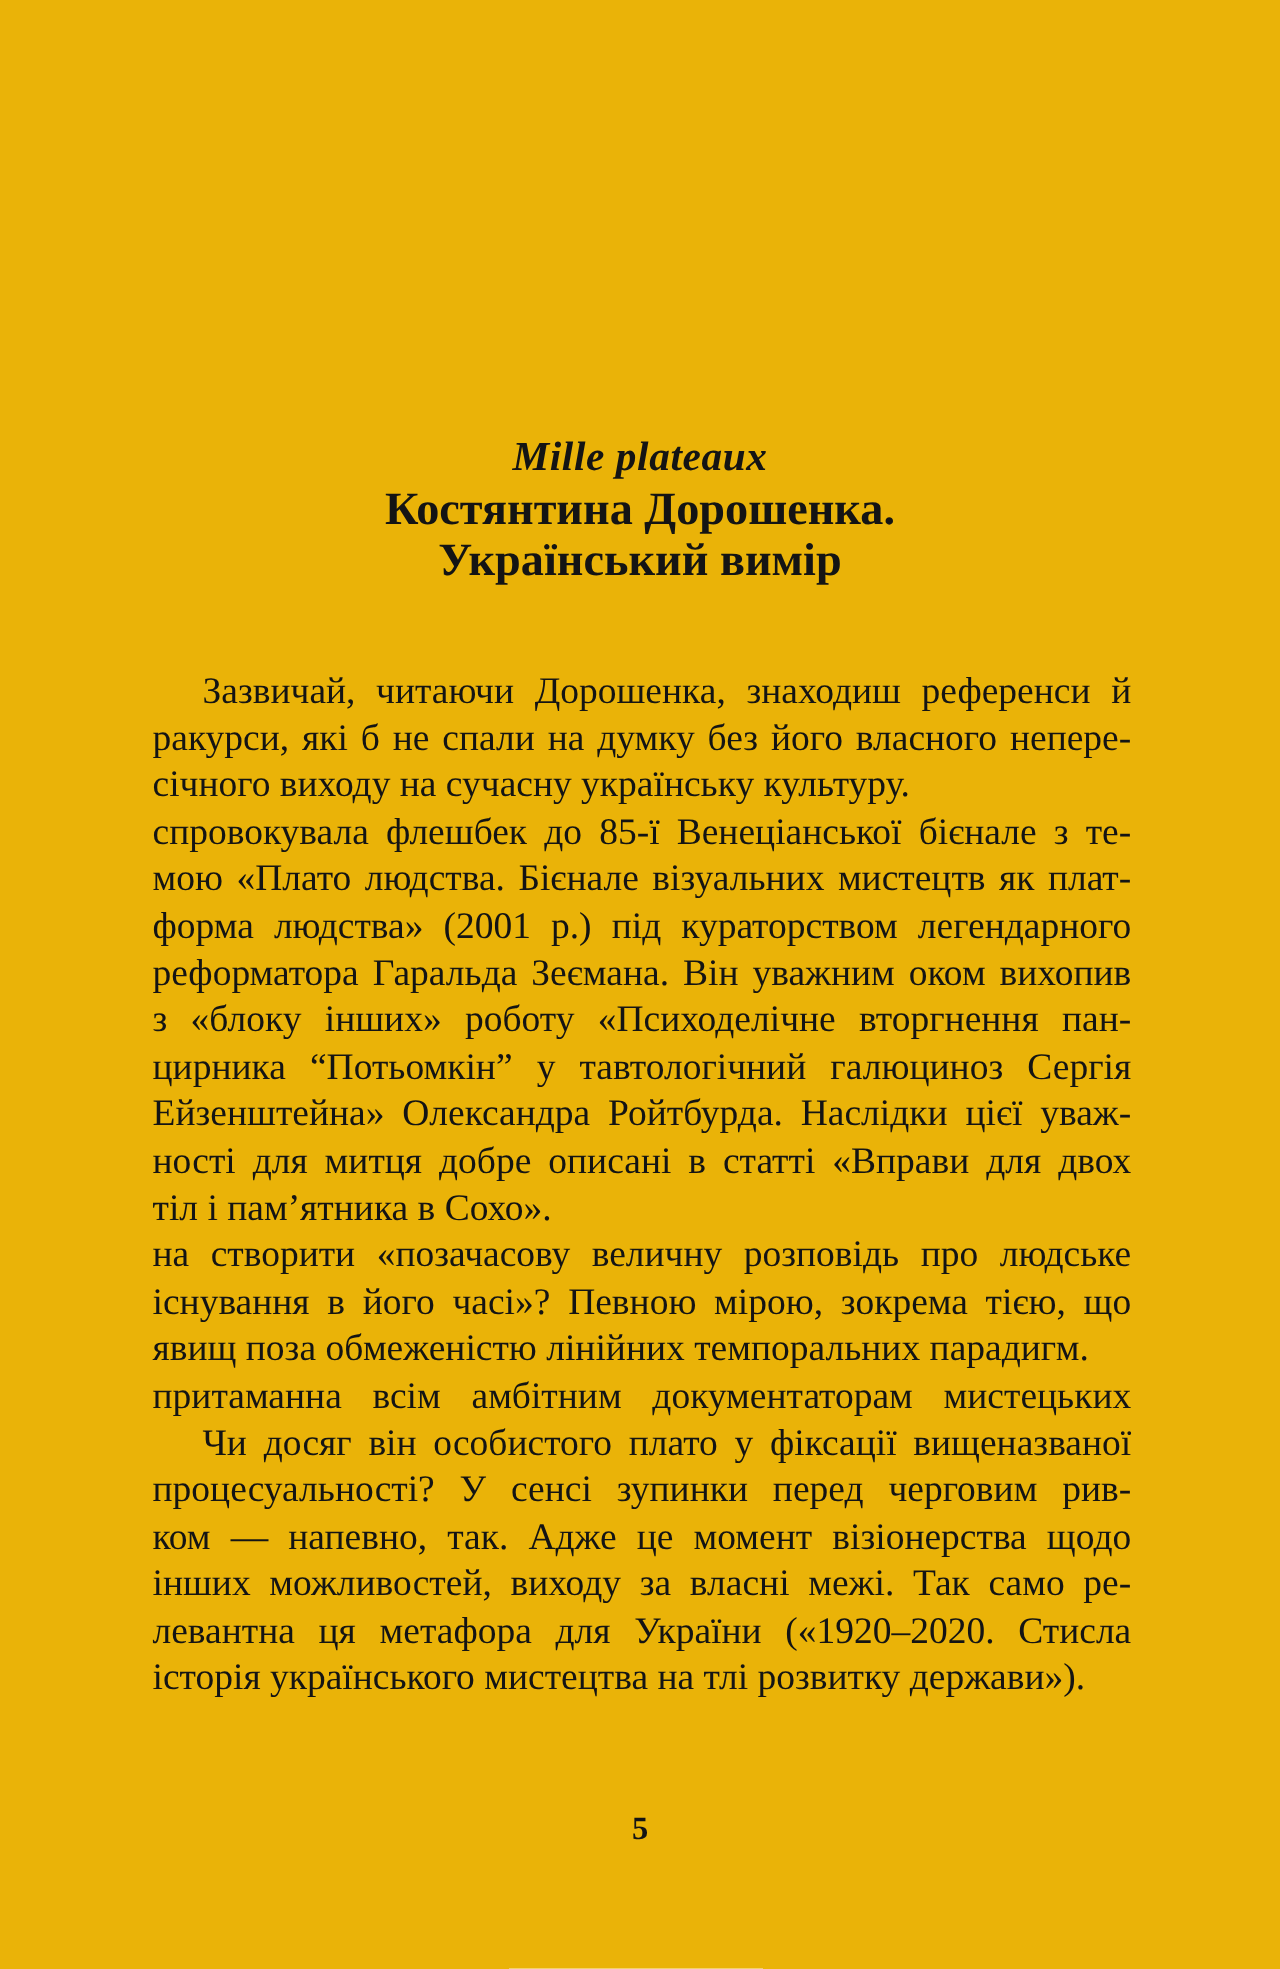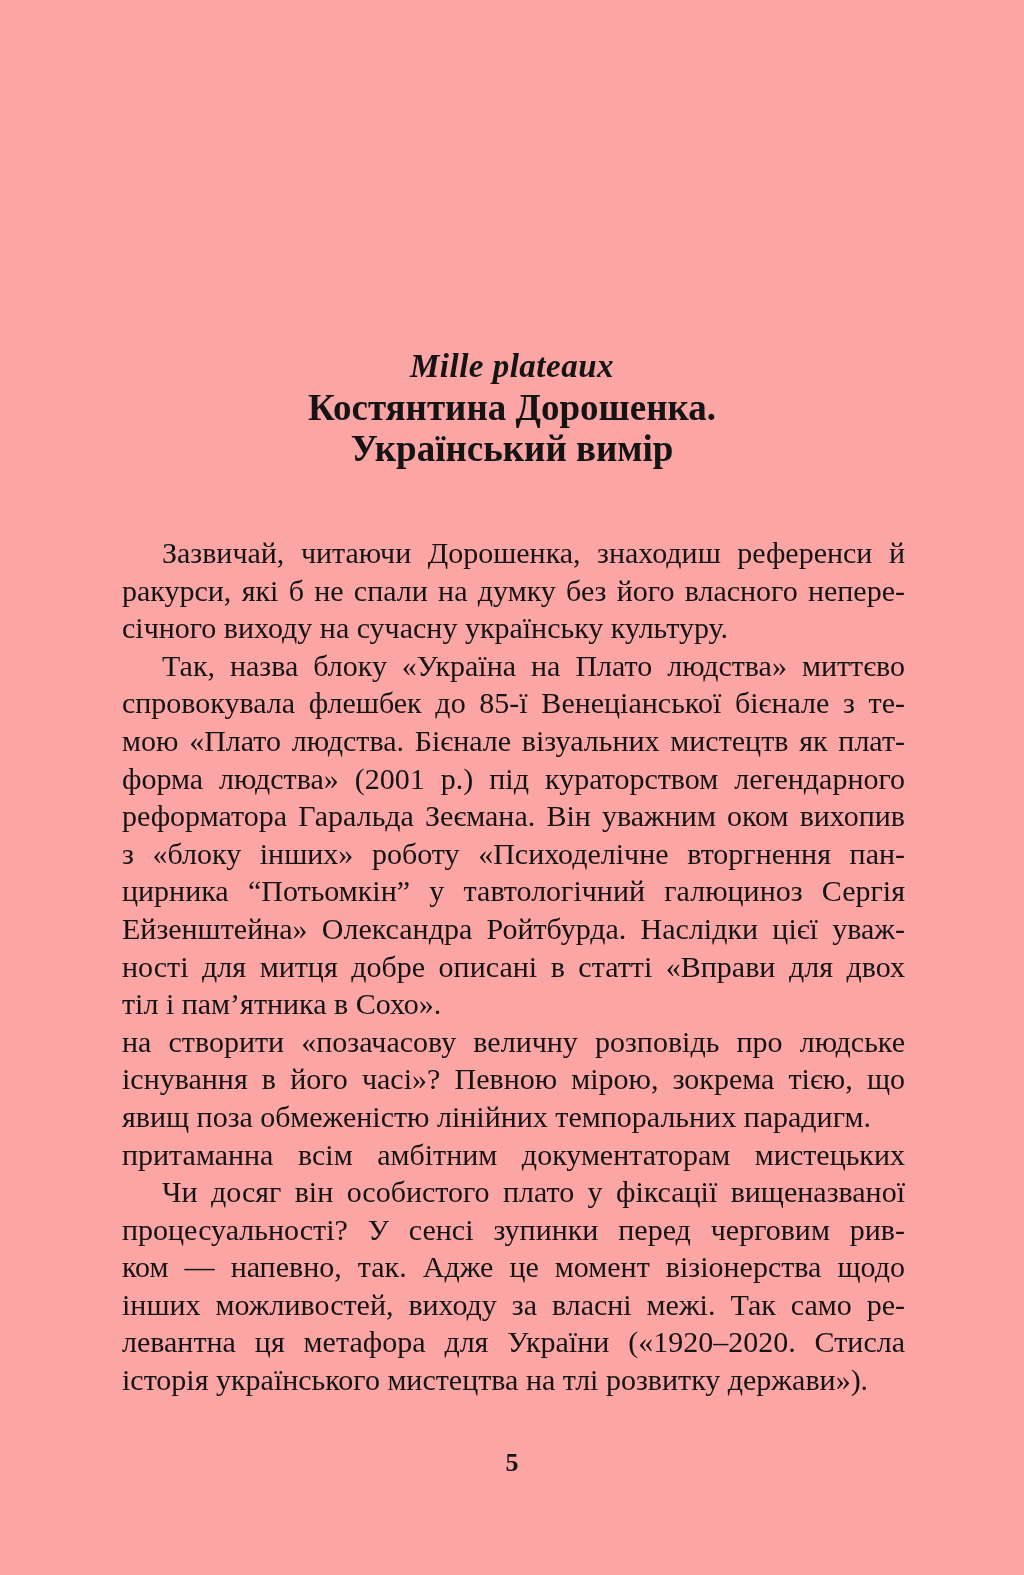--- a/index.html
+++ b/index.html
@@ -4,21 +4,21 @@
 <style>
   html, body {
     margin: 0;
     padding: 0;
     background: #ffffff;
   }
   .page {
     position: relative;
     width: 1024px;
     height: 1575px;
-    background: #fca5a5;
+    background: #eab308;
     font-family: "Liberation Serif", "DejaVu Serif", serif;
     color: #141414;
     overflow: hidden;
   }
   .title-block {
     position: absolute;
     top: 346px;
     left: 0;
     right: 0;
     text-align: center;
@@ -76,21 +76,20 @@
     <div class="title-line">Український вимір</div>
   </header>
 
   <main class="body-text">
       <div class="paragraph">
         <div class="line first">Зазвичай, читаючи Дорошенка, знаходиш референси й</div>
         <div class="line">ракурси, які б не спали на думку без його власного непере-</div>
         <div class="line last">січного виходу на сучасну українську культуру.</div>
       </div>
       <div class="paragraph">
-        <div class="line first">Так, назва блоку «Україна на Плато людства» миттєво</div>
         <div class="line">спровокувала флешбек до 85-ї Венеціанської бієнале з те-</div>
         <div class="line">мою «Плато людства. Бієнале візуальних мистецтв як плат-</div>
         <div class="line">форма людства» (2001 р.) під кураторством легендарного</div>
         <div class="line">реформатора Гаральда Зеємана. Він уважним оком вихопив</div>
         <div class="line">з «блоку інших» роботу «Психоделічне вторгнення пан-</div>
         <div class="line">цирника “Потьомкін” у тавтологічний галюциноз Сергія</div>
         <div class="line">Ейзенштейна» Олександра Ройтбурда. Наслідки цієї уваж-</div>
         <div class="line">ності для митця добре описані в статті «Вправи для двох</div>
         <div class="line last">тіл і пам’ятника в Сохо».</div>
       </div>

